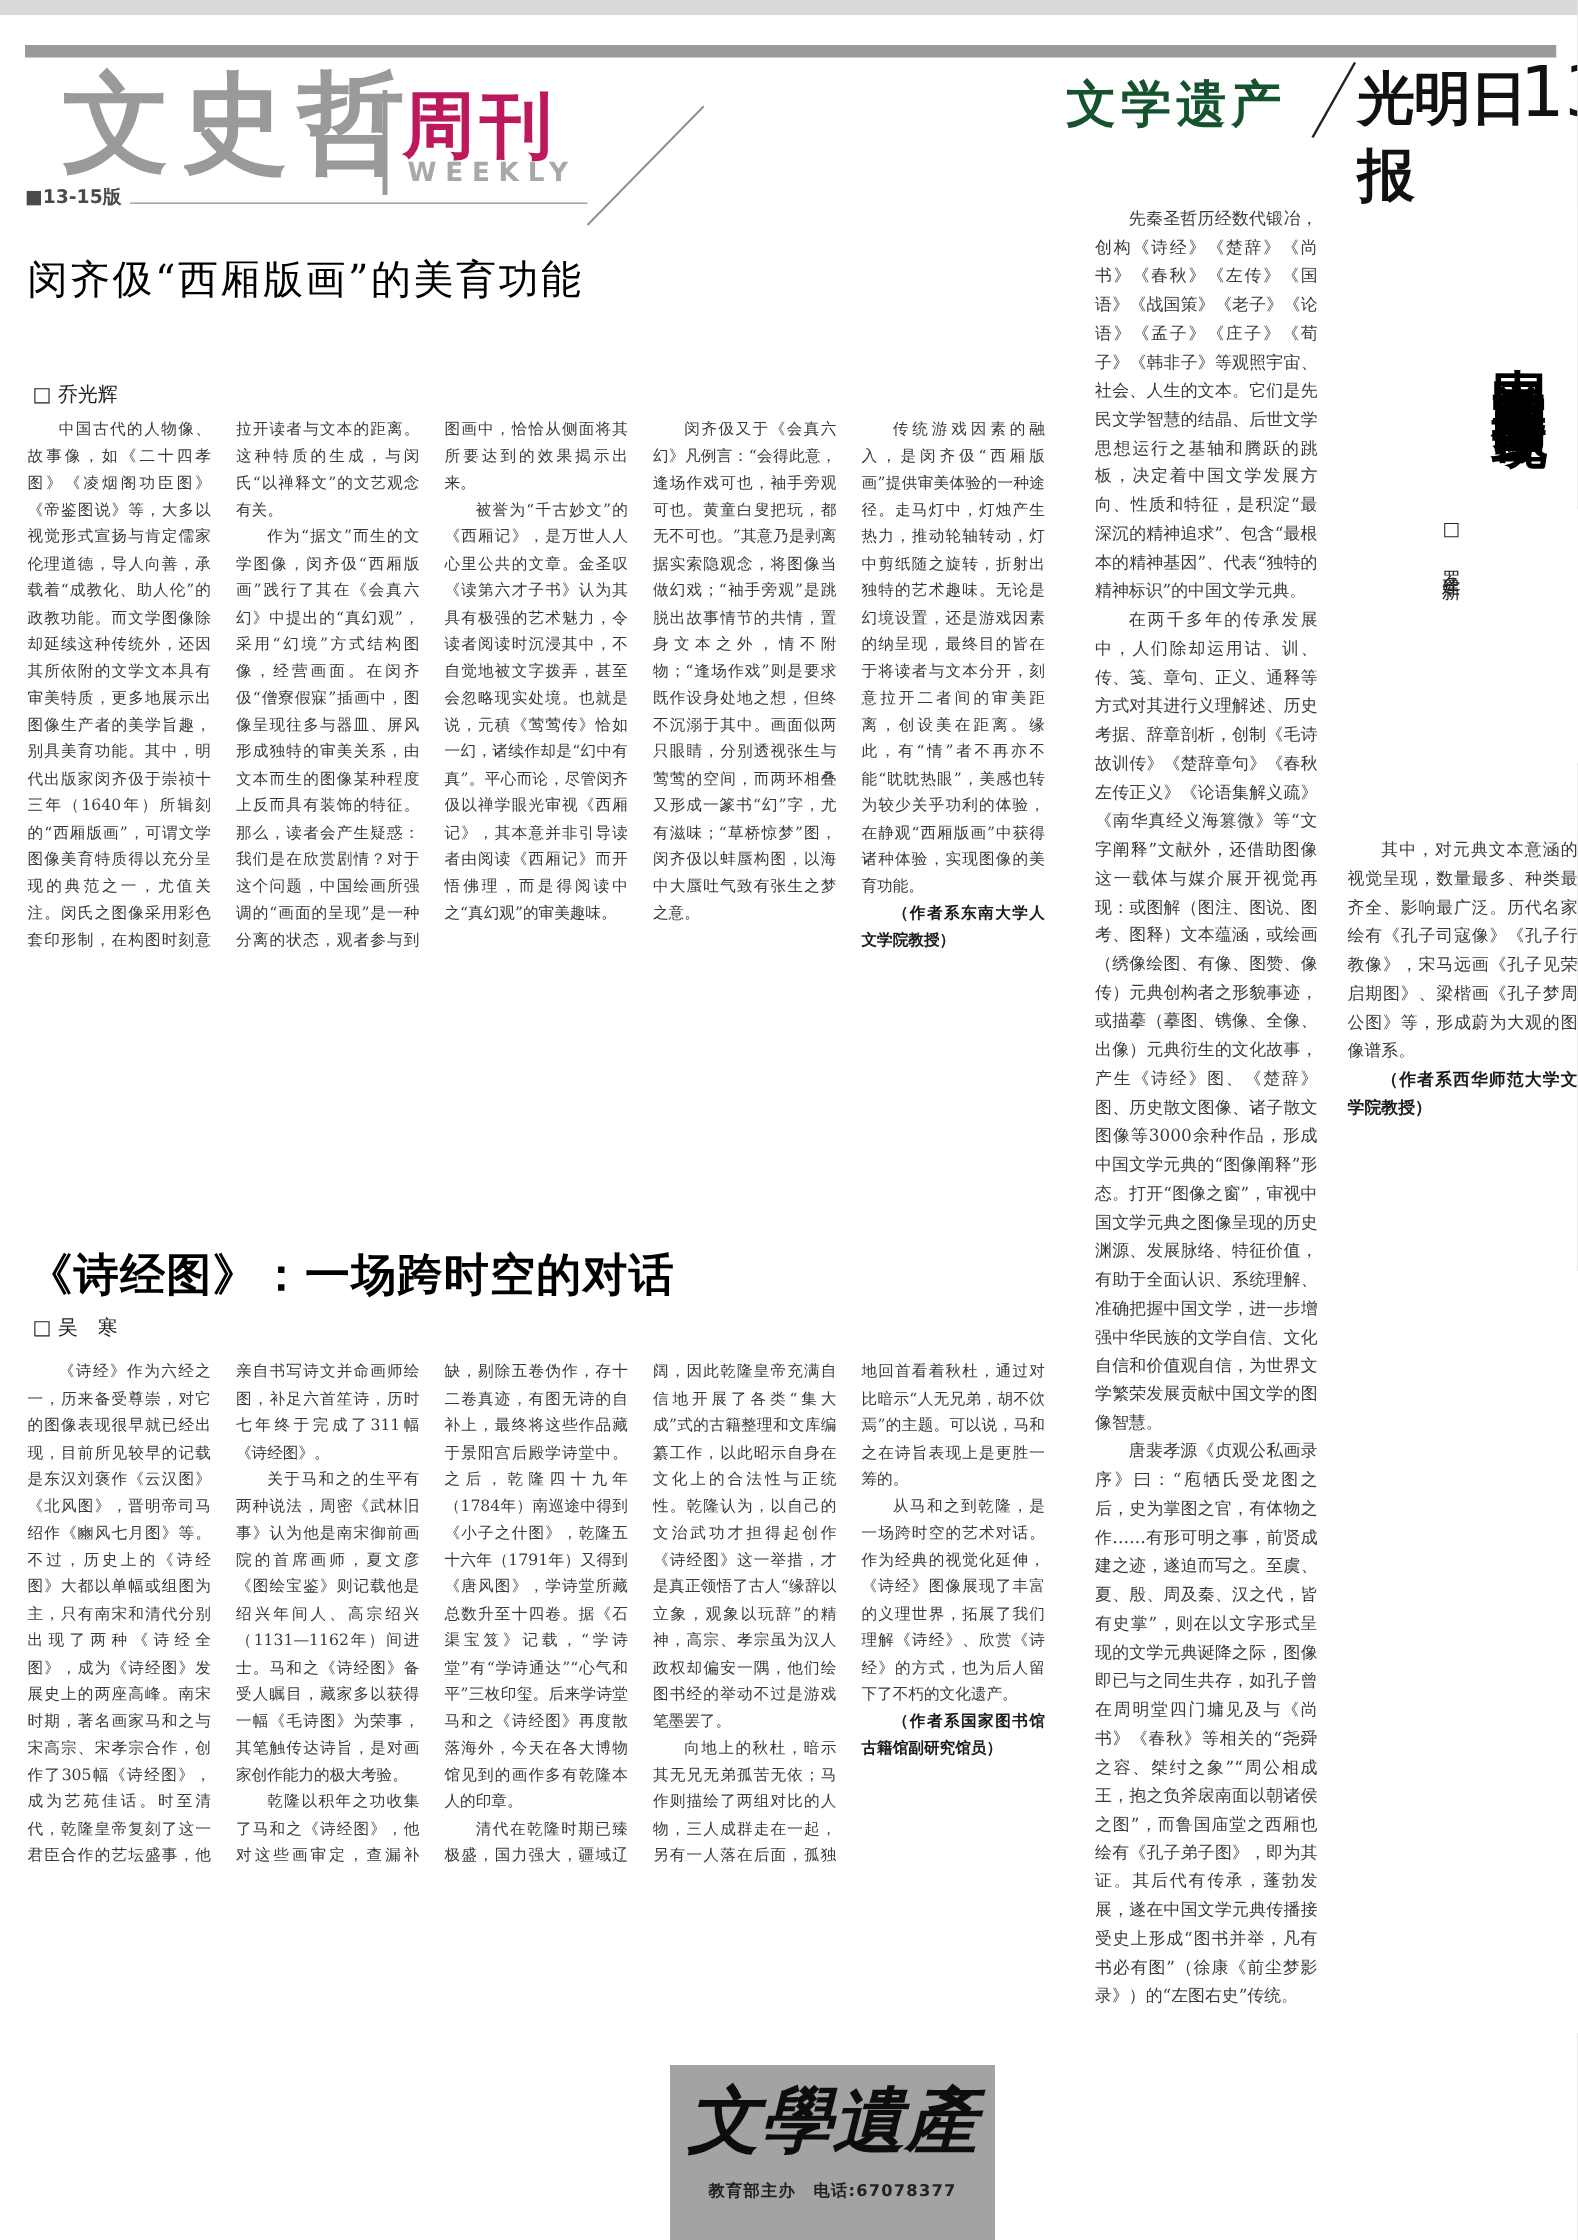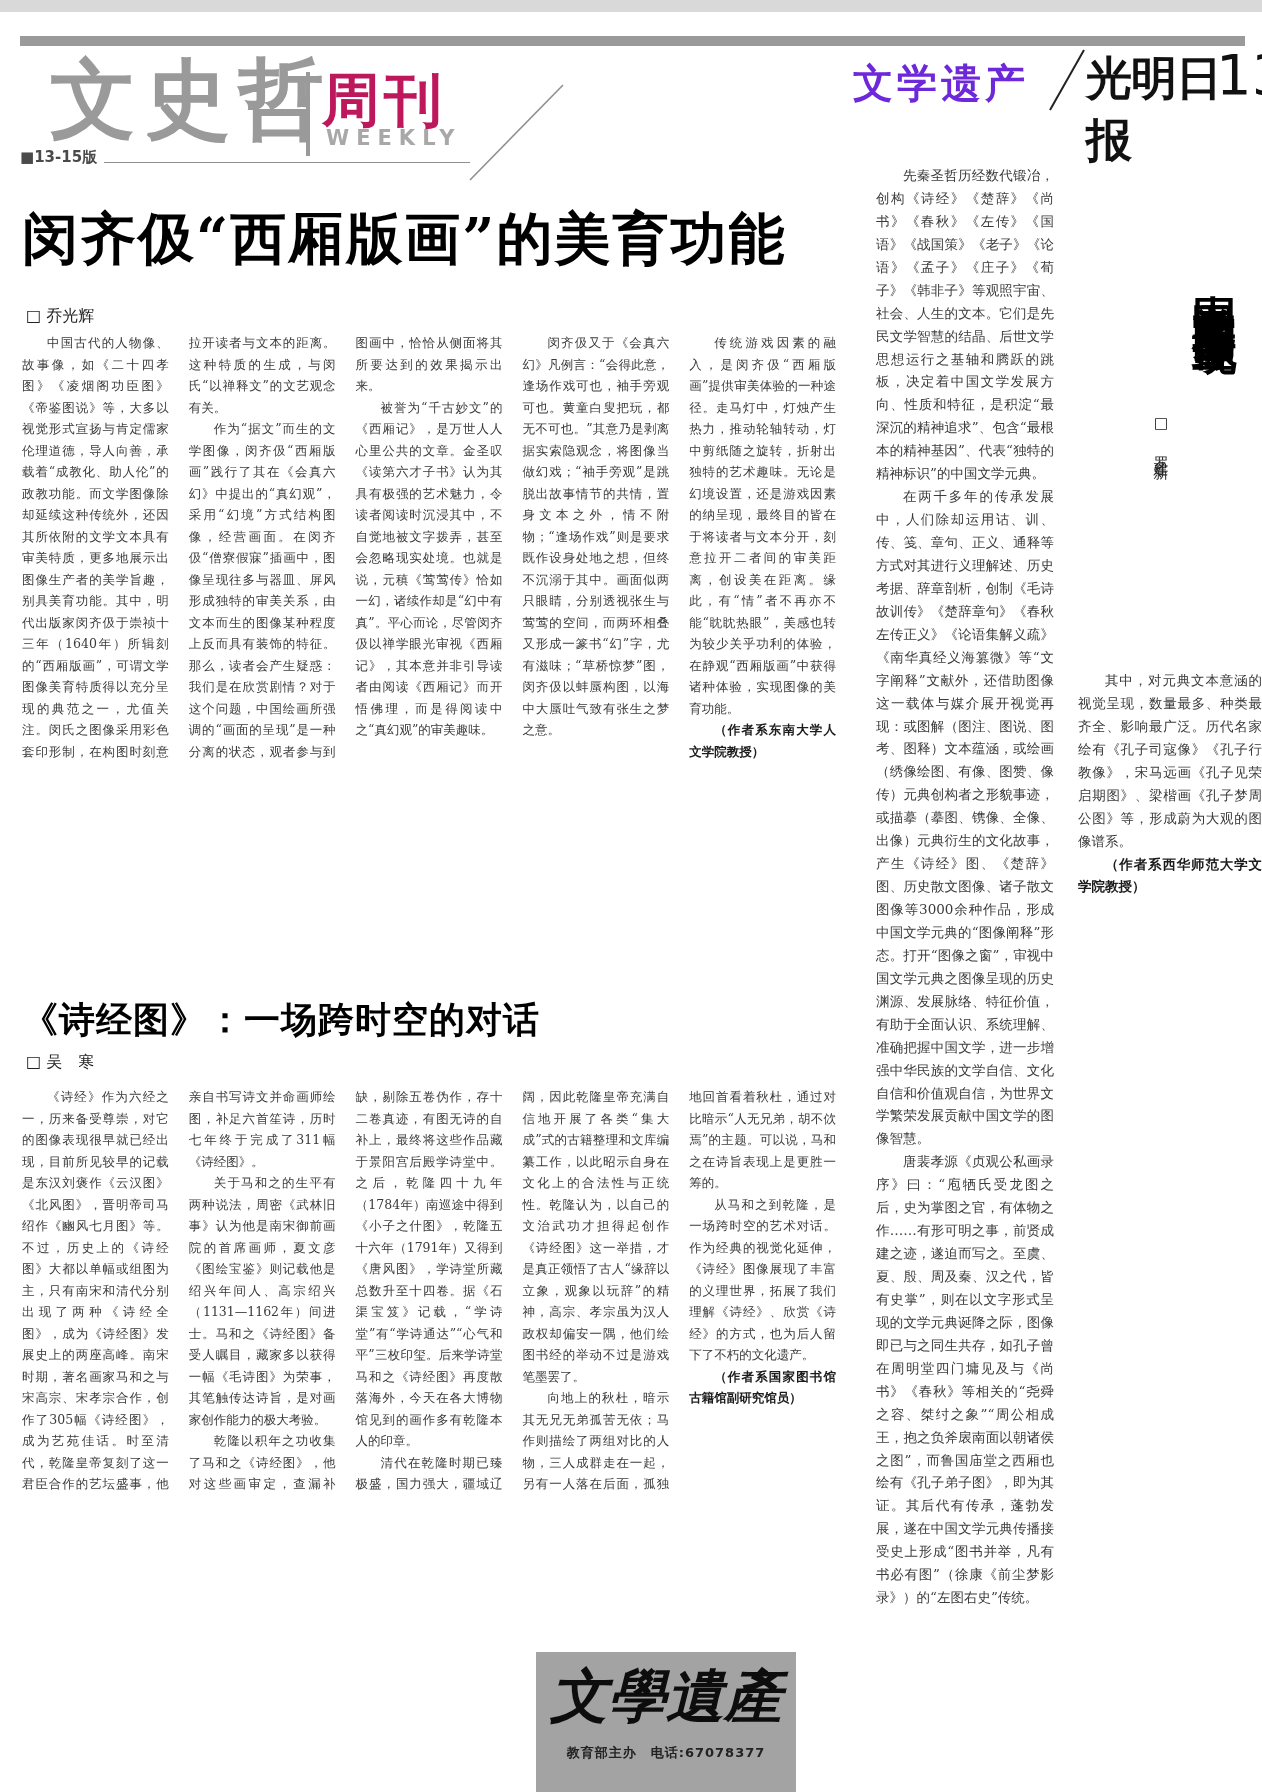--- a/index.html
+++ b/index.html
@@ -15,26 +15,26 @@
     position:absolute; left:50px; top:40px; font-size:86px; line-height:1.1;
     font-weight:bold; color:#9a9a9a; letter-spacing:8px;
   }
   .brand-divider { position:absolute; left:306px; top:60px; width:4px; height:84px; background:#9a9a9a; }
   .brand-sub { position:absolute; left:322px; top:50px; font-size:58px; font-weight:600; color:#be185d; letter-spacing:4px; }
   .brand-sub-en { position:absolute; left:326px; top:114px; font-size:21px; font-weight:bold; letter-spacing:7px; color:#a8a8a8; font-family:"DejaVu Sans", sans-serif; }
   .edition-note { position:absolute; left:20px; top:136px; font-size:15px; font-weight:bold; color:#4a4a4a; font-family:"DejaVu Sans", sans-serif; }
   .header-rule { position:absolute; left:104px; top:150px; width:366px; height:1px; background:#8f8f8f; }
   .header-diagonal { position:absolute; left:455px; top:55px; width:130px; height:125px; }
   .masthead-slash { position:absolute; left:1042px; top:30px; width:50px; height:75px; }
-  .section-name { position:absolute; left:853px; top:44px; font-size:40px; font-weight:bold; color:#6d28d9; letter-spacing:4px; font-family:"DejaVu Sans", sans-serif; }
+  .section-name { position:absolute; left:853px; top:44px; font-size:40px; font-weight:bold; color:#14532d; letter-spacing:4px; font-family:"DejaVu Sans", sans-serif; }
   .masthead { position:absolute; left:1086px; top:36px; font-size:46px; font-weight:bold; color:#111; letter-spacing:-1px; }
   .page-number { position:absolute; left:1216px; top:30px; font-size:56px; font-weight:500; color:#111; font-family:"DejaVu Sans", sans-serif; }
   .dateline { position:absolute; right:18px; top:88px; font-size:13px; font-weight:bold; color:#222; font-family:"DejaVu Sans", sans-serif; letter-spacing:0.5px; }
   
-  .a1-title { position:absolute; left:22px; top:190px; font-size:56px; font-weight:700; color:#000; letter-spacing:2px; }
+  .a1-title { position:absolute; left:22px; top:190px; font-size:32px; font-weight:400; color:#000; letter-spacing:2px; }
   .a1-byline { position:absolute; left:26px; top:294px; font-size:16px; color:#222; }
   .a1-body { position:absolute; left:22px; top:320px; width:814px; height:624px; column-count:5; column-gap:20px; overflow:hidden; }
   .a2-title { position:absolute; left:22px; top:984px; font-size:36px; font-weight:900; color:#000; letter-spacing:1px; }
   .a2-byline { position:absolute; left:26px; top:1040px; font-size:16px; color:#222; }
   .a2-body { position:absolute; left:22px; top:1074px; width:814px; height:702px; column-count:5; column-gap:20px; overflow:hidden; }
   .body-text p.para { font-size:12.5px; line-height:1.72; text-align:justify; text-indent:2em; color:#3a3a3a; }
   .body-text p.para.note { font-weight:bold; color:#1c1c1c; }
   
   .a3 { position:absolute; left:876px; top:152px; width:386px; height:1632px; display:flex; gap:24px; }
   .a3-col1 { width:178px; height:100%; overflow:hidden; }

